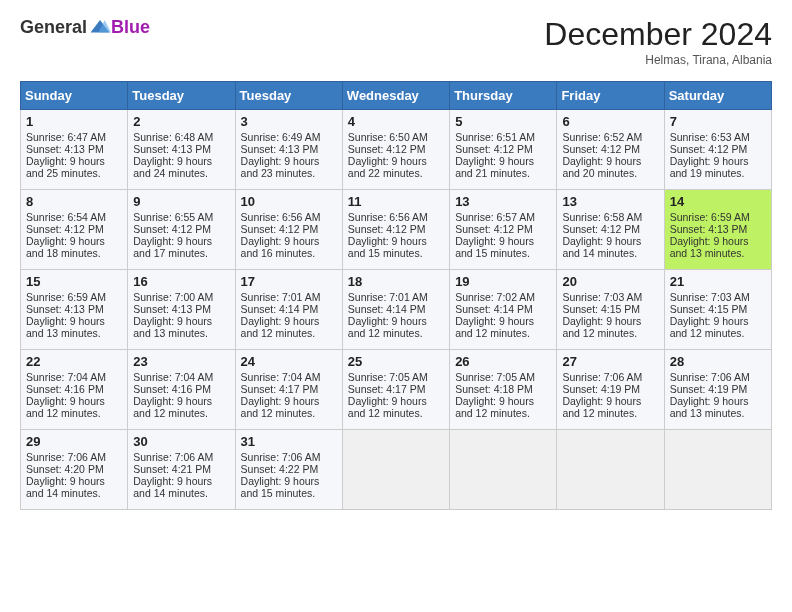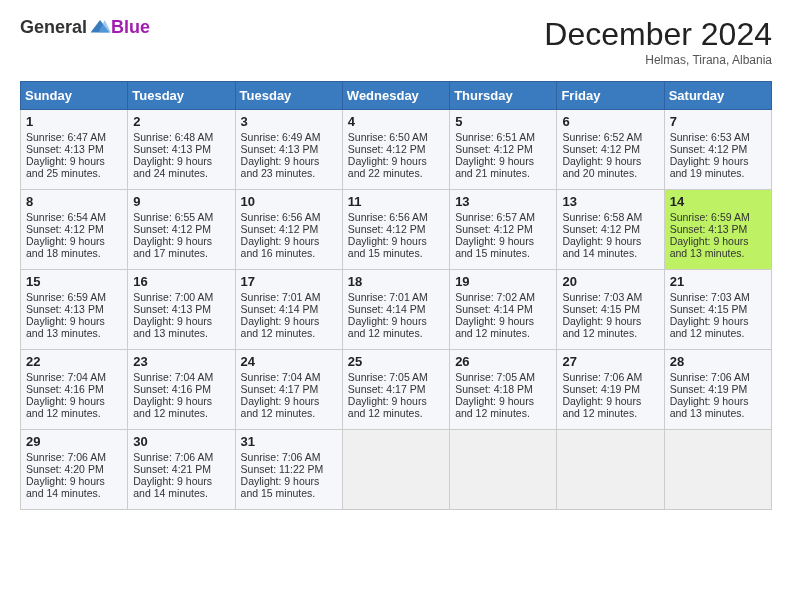--- a/index.html
+++ b/index.html
@@ -311,21 +311,21 @@
           </td>
           <td>
             <span class="day-number">30</span>
             <div>Sunrise: 7:06 AM</div>
             <div>Sunset: 4:21 PM</div>
             <div>Daylight: 9 hours and 14 minutes.</div>
           </td>
           <td>
             <span class="day-number">31</span>
             <div>Sunrise: 7:06 AM</div>
-            <div>Sunset: 11:22 PM</div>
+            <div>Sunset: 4:22 PM</div>
             <div>Daylight: 9 hours and 15 minutes.</div>
           </td>
           <td class="cell-empty" style="background: rgb(240, 240, 240);"></td>
           <td class="cell-empty" style="background: rgb(240, 240, 240);"></td>
           <td class="cell-empty" style="background: rgb(240, 240, 240);"></td>
           <td class="cell-empty" style="background: rgb(240, 240, 240);"></td>
         </tr>
       </tbody>
   </table>
 </div>

